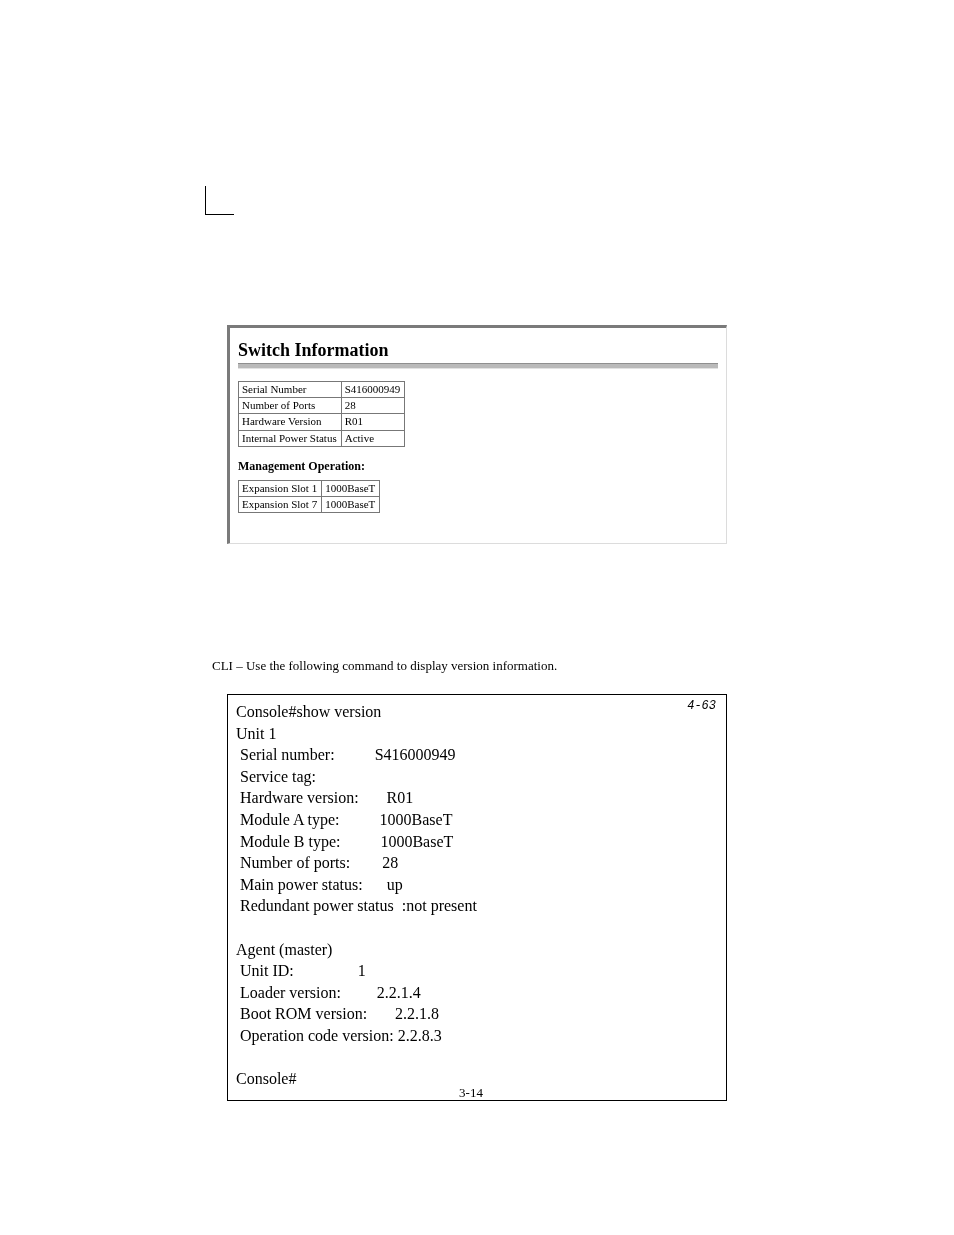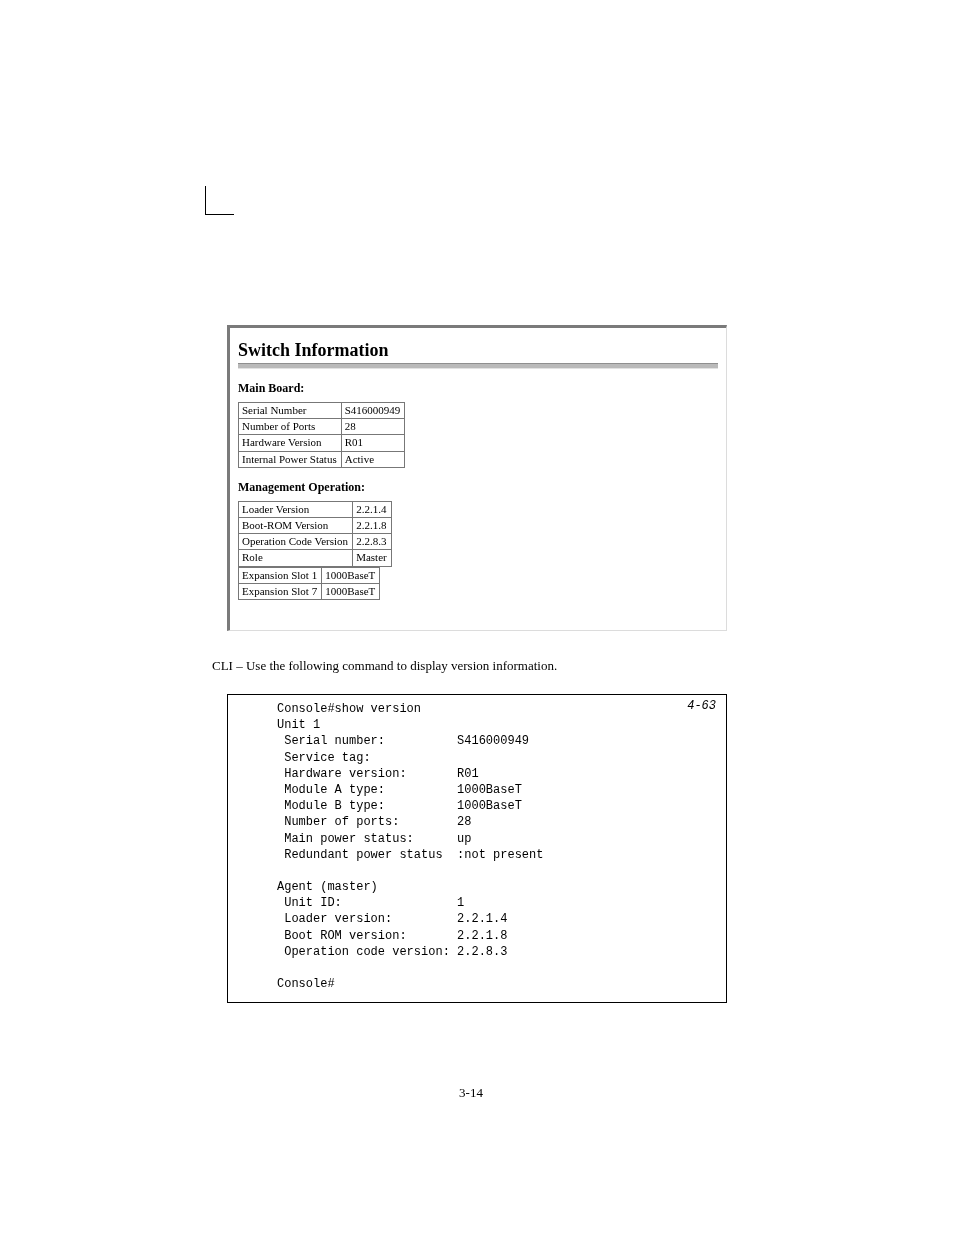--- a/index.html
+++ b/index.html
@@ -79,26 +79,25 @@
   .cli-box {
     position: absolute;
     left: 227px;
     top: 694px;
     width: 500px;
     border: 1px solid #000;
     box-sizing: border-box;
     padding: 6px 8px 10px 8px;
   }
   .cli-text {
-    font-family: Liberation Mono, monospace;
-    font-size: 12px;
+    font-family: Liberation Serif, serif;
+    font-size: 16px;
     white-space: pre;
     line-height: 1.35;
     color: #000;
-    margin-left: 41px;
   }
   .cli-ref {
     position: absolute;
     right: 10px;
     top: 4px;
     font-family: "Courier New", Courier, monospace;
     font-style: italic;
     font-size: 12px;
   }
   .footer {
@@ -115,21 +114,20 @@
 
 <div class="page">
 
   <div class="crop-mark"></div>
 
   <div class="panel">
     <div class="panel-inner">
       <div class="panel-title">Switch Information</div>
       <div class="divider"></div>
 
-      <div class="section-heading">Main Board:</div>
       <table class="info">
         <tbody>
             <tr>
           <td>Serial Number</td>
           <td>S416000949</td>
         </tr>
         <tr>
           <td>Number of Ports</td>
           <td>28</td>
         </tr>
@@ -138,40 +136,20 @@
           <td>R01</td>
         </tr>
         <tr>
           <td>Internal Power Status</td>
           <td>Active</td>
         </tr>
       </tbody>
         </table>
 
       <div class="section-heading">Management Operation:</div>
-      <table class="info">
-        <tbody>
-            <tr>
-          <td>Loader Version</td>
-          <td>2.2.1.4</td>
-        </tr>
-        <tr>
-          <td>Boot-ROM Version</td>
-          <td>2.2.1.8</td>
-        </tr>
-        <tr>
-          <td>Operation Code Version</td>
-          <td>2.2.8.3</td>
-        </tr>
-        <tr>
-          <td>Role</td>
-          <td>Master</td>
-        </tr>
-      </tbody>
-        </table>
 
       <table class="info">
         <tbody>
             <tr>
           <td>Expansion Slot 1</td>
           <td>1000BaseT</td>
         </tr>
         <tr>
           <td>Expansion Slot 7</td>
           <td>1000BaseT</td>

